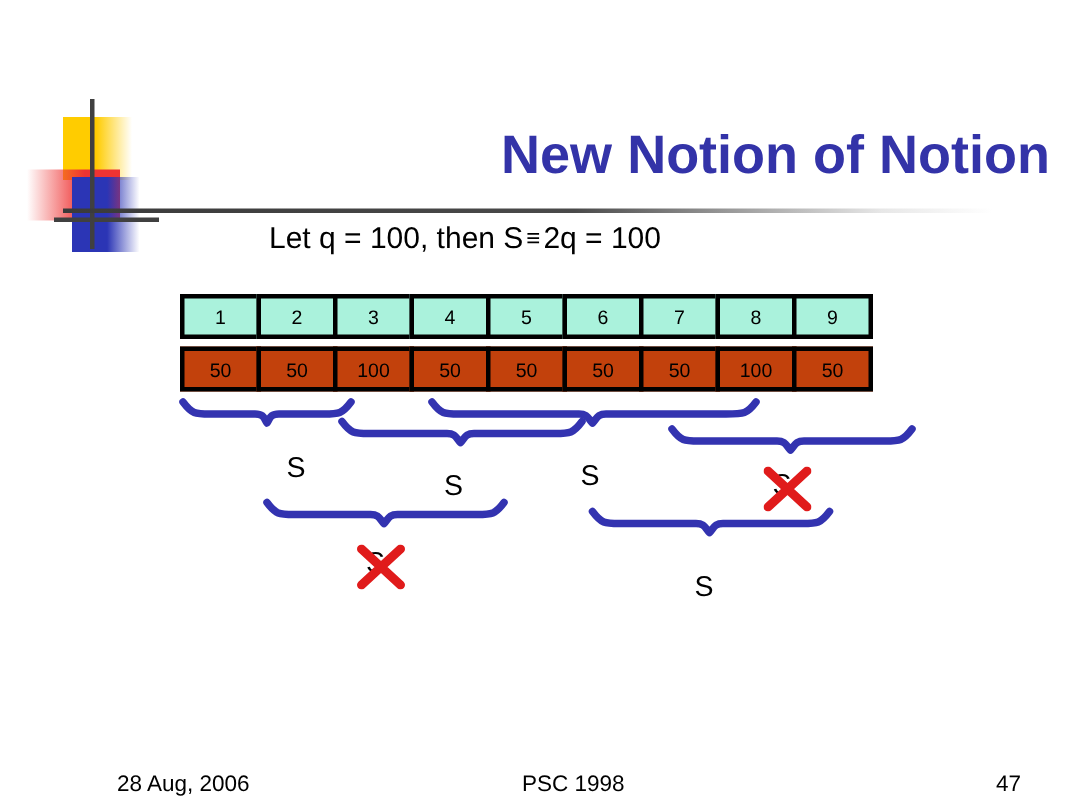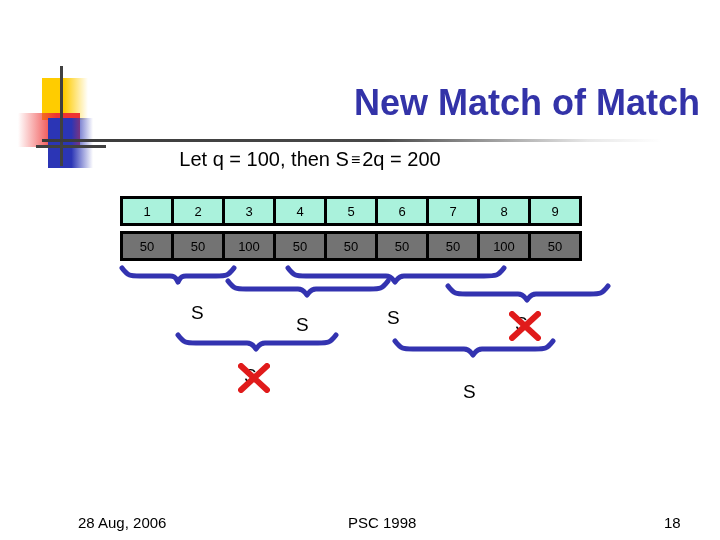--- a/index.html
+++ b/index.html
@@ -80,21 +80,21 @@
     box-sizing: border-box;
     border: 3px solid #000000;
     display: flex;
     align-items: center;
     justify-content: center;
     font-size: 13px;
     color: #000000;
     margin-right: -3px;
   }
   .cell.hdr { background: #AAF2DC; }
-  .cell.val { background: #737373; }
+  .cell.val { background: #c2410c; }
 
   
   .brace { position: absolute; }
   .brace svg { display: block; overflow: visible; }
 
   
   .slabel {
     position: absolute;
     font-size: 19px;
     color: #000000;
@@ -127,25 +127,25 @@
 <div id="slide">
 
   <div class="logo">
     <div class="logo-sq sq-yellow"></div>
     <div class="logo-sq sq-red"></div>
     <div class="logo-sq sq-blue"></div>
     <div class="logo-sq logo-vline"></div>
     <div class="logo-sq logo-hline-short"></div>
   </div>
 
-  <div class="title">New Match of Match</div>
+  <div class="title">New Notion of Notion</div>
   <div class="title-rule"></div>
 
   <div class="subtitle">
-    <span>Let q = 100, then S</span><span class="equiv">≡</span><span>2q = 200</span>
+    <span>Let q = 100, then S</span><span class="equiv">≡</span><span>2q = 100</span>
   </div>
 
   <div class="tbl">
     <div class="tbl-row hdrs">
       <div class="cell hdr">1</div>
       <div class="cell hdr">2</div>
       <div class="cell hdr">3</div>
       <div class="cell hdr">4</div>
       <div class="cell hdr">5</div>
       <div class="cell hdr">6</div>
@@ -216,15 +216,15 @@
 
   <div class="xmark" style="left:509px; top:311px;">
     <div class="struck-s" style="left:6px; top:3px;">S</div>
     <svg width="32" height="30" viewBox="0 0 32 30" style="position:relative;">
       <path d="M3,3 L29,27 M29,3 L3,27" stroke="#E01B1B" stroke-width="6" stroke-linecap="round"></path>
     </svg>
   </div>
 
   <div class="footer-item foot-date">28 Aug, 2006</div>
   <div class="footer-item foot-conf">PSC 1998</div>
-  <div class="footer-item foot-page">18</div>
+  <div class="footer-item foot-page">47</div>
 
 </div>
 
 </body></html>

